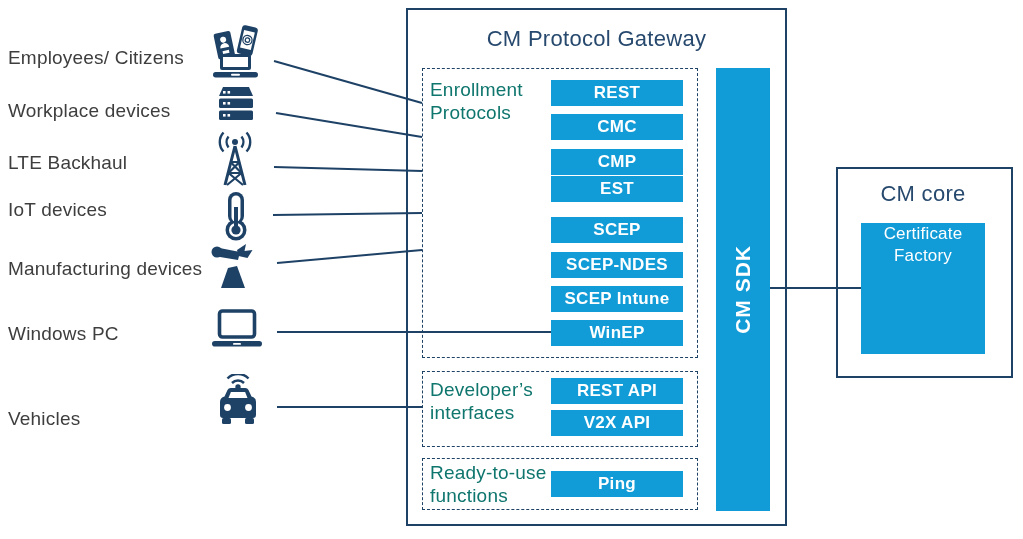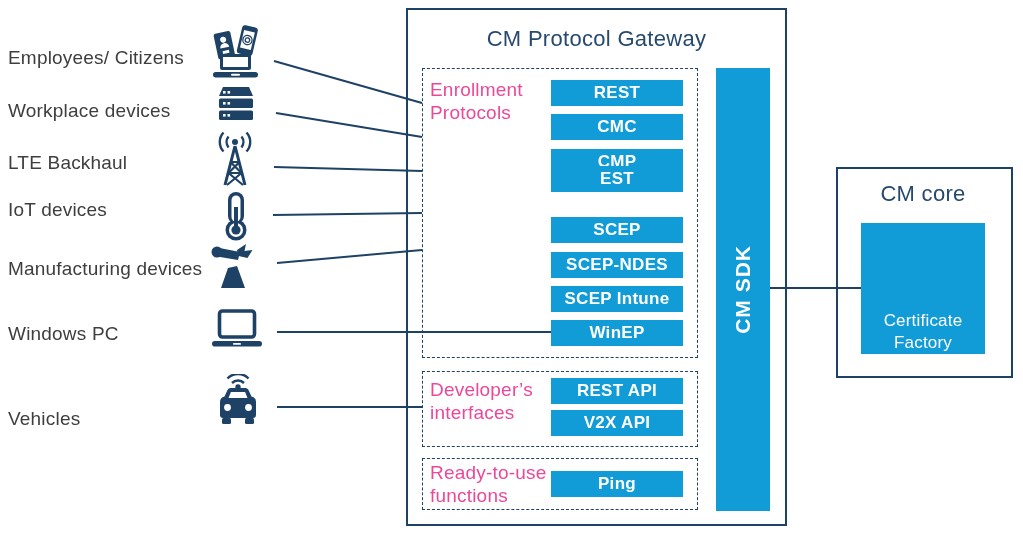--- a/index.html
+++ b/index.html
@@ -18,21 +18,21 @@
   .navy-fill{fill:#1E4166;}
   .navy-stroke{stroke:#1E4166;fill:none;}
   
   .box-solid{position:absolute;border:2px solid #1E4166;box-sizing:border-box;background:transparent;}
   .gw-title{
     position:absolute;left:406px;top:26px;width:381px;text-align:center;
     color:#27496E;font-size:22px;letter-spacing:.3px;
   }
   .box-dashed{position:absolute;border:1.6px dashed #1E4166;box-sizing:border-box;}
   .group-label{
-    position:absolute;color:#ec4899;font-size:19px;line-height:23px;letter-spacing:.2px;
+    position:absolute;color:#0f766e;font-size:19px;line-height:23px;letter-spacing:.2px;
   }
   .chip{
     position:absolute;left:551px;width:132px;height:26px;background:#119BD7;
     color:#fff;font-size:17px;font-weight:bold;text-align:center;line-height:26px;
     letter-spacing:.3px;
   }
   .sdk-bar{
     position:absolute;left:716px;top:68px;width:54px;height:443px;background:#119BD7;
     display:flex;align-items:center;justify-content:center;
   }
@@ -40,21 +40,21 @@
     writing-mode:vertical-rl;transform:rotate(180deg);
     color:#fff;font-size:21px;font-weight:bold;letter-spacing:1px;
   }
   
   .core-title{
     position:absolute;left:836px;top:181px;width:174px;text-align:center;
     color:#27496E;font-size:22px;letter-spacing:.3px;
   }
   .factory{
     position:absolute;left:861px;top:223px;width:124px;height:131px;background:#119BD7;
-    display:flex;align-items:flex-end;justify-content:center;text-align:center;
+    display:flex;align-items:flex-start;justify-content:center;text-align:center;
     color:#fff;font-size:17px;line-height:22px;letter-spacing:.2px;
   }
   .overlay{position:absolute;left:0;top:0;pointer-events:none;}
 </style>
 </head>
 <body>
 
 <div class="canvas">
 
   <div class="src-label" style="top:47px">Employees/ Citizens</div>
@@ -155,21 +155,21 @@
   </div>
 
   <div class="box-solid" style="left:406px;top:8px;width:381px;height:518px"></div>
   <div class="gw-title">CM Protocol Gateway</div>
 
   <div class="box-dashed" style="left:422px;top:68px;width:276px;height:290px"></div>
   <div class="group-label" style="left:430px;top:78px;width:112px">Enrollment Protocols</div>
   <div class="chip" style="top:80px">REST</div>
   <div class="chip" style="top:114px">CMC</div>
   <div class="chip" style="top:149px">CMP</div>
-  <div class="chip" style="top:166px">EST</div>
+  <div class="chip" style="top:176px">EST</div>
   <div class="chip" style="top:217px">SCEP</div>
   <div class="chip" style="top:252px">SCEP-NDES</div>
   <div class="chip" style="top:286px">SCEP Intune</div>
   <div class="chip" style="top:320px">WinEP</div>
 
   <div class="box-dashed" style="left:422px;top:371px;width:276px;height:76px"></div>
   <div class="group-label" style="left:430px;top:378px;width:112px">Developer’s interfaces</div>
   <div class="chip" style="top:378px">REST API</div>
   <div class="chip" style="top:410px">V2X API</div>
 

